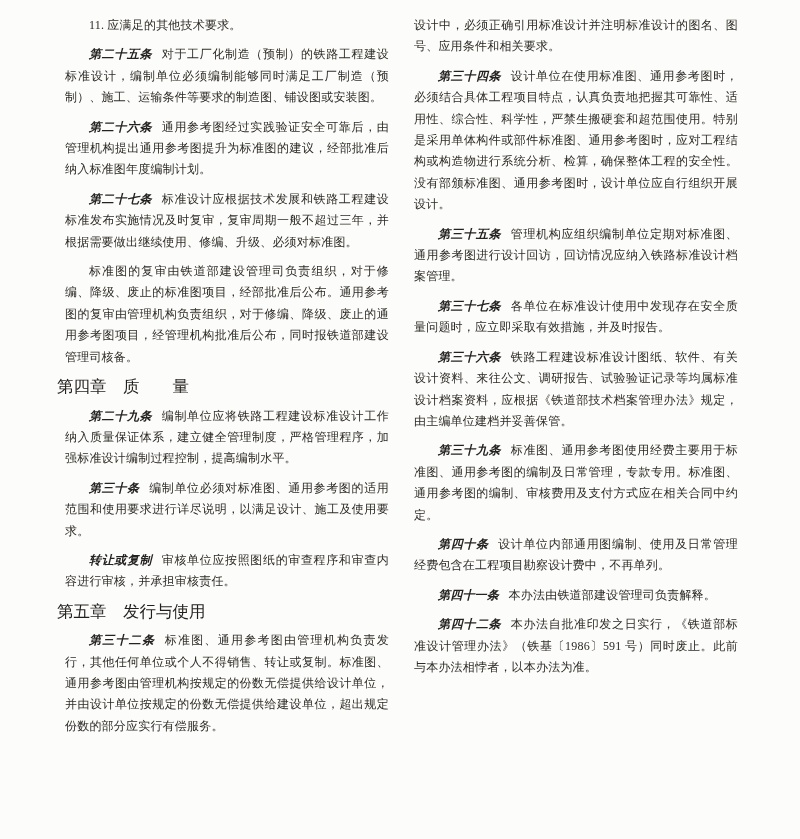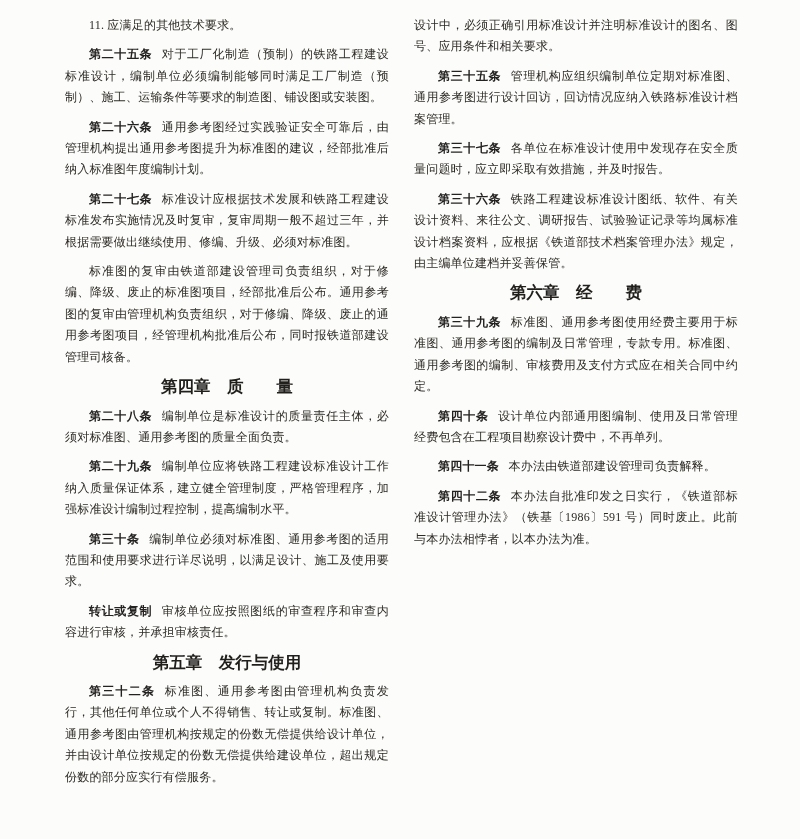--- a/index.html
+++ b/index.html
@@ -32,55 +32,54 @@
     text-justify: inter-character;
     color: #2e2b27;
     letter-spacing: 0.2px;
   }
   p.indent { text-indent: 2em; }
   .article-num {
     font-weight: bold;
     font-family: "Liberation Sans", "DejaVu Sans", sans-serif;
     color: #242220;
     margin-right: 0.8em;
+    font-style: italic;
   }
   .chapter {
     margin: 5px 0;
     font-size: 16.5px;
     line-height: 21.4px;
-    text-align: center;
-    font-weight: bold;
+    font-weight: normal;
     font-family: "Liberation Sans", "DejaVu Sans", sans-serif;
     color: #211f1c;
   }
 </style>
 </head>
 <body>
 
 <div class="page">
   <div class="columns">
     <div class="column">
         <p class="para indent"><span>11. 应满足的其他技术要求。</span></p>
         <p class="para indent"><span class="article-num">第二十五条</span><span>对于工厂化制造（预制）的铁路工程建设标准设计，编制单位必须编制能够同时满足工厂制造（预制）、施工、运输条件等要求的制造图、铺设图或安装图。</span></p>
         <p class="para indent"><span class="article-num">第二十六条</span><span>通用参考图经过实践验证安全可靠后，由管理机构提出通用参考图提升为标准图的建议，经部批准后纳入标准图年度编制计划。</span></p>
         <p class="para indent"><span class="article-num">第二十七条</span><span>标准设计应根据技术发展和铁路工程建设标准发布实施情况及时复审，复审周期一般不超过三年，并根据需要做出继续使用、修编、升级、必须对标准图。</span></p>
         <p class="para indent"><span>标准图的复审由铁道部建设管理司负责组织，对于修编、降级、废止的标准图项目，经部批准后公布。通用参考图的复审由管理机构负责组织，对于修编、降级、废止的通用参考图项目，经管理机构批准后公布，同时报铁道部建设管理司核备。</span></p>
         <div class="chapter">第四章　质　　量</div>
-        <p class="para indent"><span class="article-num">第二十八条</span><span>编制单位是标准设计的质量责任主体，必须对标准图、通用参考图的质量全面负责。</span></p>
         <p class="para indent"><span class="article-num">第二十九条</span><span>编制单位应将铁路工程建设标准设计工作纳入质量保证体系，建立健全管理制度，严格管理程序，加强标准设计编制过程控制，提高编制水平。</span></p>
         <p class="para indent"><span class="article-num">第三十条</span><span>编制单位必须对标准图、通用参考图的适用范围和使用要求进行详尽说明，以满足设计、施工及使用要求。</span></p>
         <p class="para indent"><span class="article-num">转让或复制</span><span>审核单位应按照图纸的审查程序和审查内容进行审核，并承担审核责任。</span></p>
         <div class="chapter">第五章　发行与使用</div>
         <p class="para indent"><span class="article-num">第三十二条</span><span>标准图、通用参考图由管理机构负责发行，其他任何单位或个人不得销售、转让或复制。标准图、通用参考图由管理机构按规定的份数无偿提供给设计单位，并由设计单位按规定的份数无偿提供给建设单位，超出规定份数的部分应实行有偿服务。</span></p>
       </div>
     <div class="column">
         <p class="para"><span>设计中，必须正确引用标准设计并注明标准设计的图名、图号、应用条件和相关要求。</span></p>
+        <p class="para indent"><span class="article-num">第三十四条</span><span>设计单位在使用标准图、通用参考图时，必须结合具体工程项目特点，认真负责地把握其可靠性、适用性、综合性、科学性，严禁生搬硬套和超范围使用。特别是采用单体构件或部件标准图、通用参考图时，应对工程结构或构造物进行系统分析、检算，确保整体工程的安全性。没有部颁标准图、通用参考图时，设计单位应自行组织开展设计。</span></p>
         <p class="para indent"><span class="article-num">第三十五条</span><span>管理机构应组织编制单位定期对标准图、通用参考图进行设计回访，回访情况应纳入铁路标准设计档案管理。</span></p>
         <p class="para indent"><span class="article-num">第三十七条</span><span>各单位在标准设计使用中发现存在安全质量问题时，应立即采取有效措施，并及时报告。</span></p>
         <p class="para indent"><span class="article-num">第三十六条</span><span>铁路工程建设标准设计图纸、软件、有关设计资料、来往公文、调研报告、试验验证记录等均属标准设计档案资料，应根据《铁道部技术档案管理办法》规定，由主编单位建档并妥善保管。</span></p>
-        <div class="chapter">第六章　经　　费</div>
         <p class="para indent"><span class="article-num">第三十九条</span><span>标准图、通用参考图使用经费主要用于标准图、通用参考图的编制及日常管理，专款专用。标准图、通用参考图的编制、审核费用及支付方式应在相关合同中约定。</span></p>
         <p class="para indent"><span class="article-num">第四十条</span><span>设计单位内部通用图编制、使用及日常管理经费包含在工程项目勘察设计费中，不再单列。</span></p>
         <p class="para indent"><span class="article-num">第四十一条</span><span>本办法由铁道部建设管理司负责解释。</span></p>
         <p class="para indent"><span class="article-num">第四十二条</span><span>本办法自批准印发之日实行，《铁道部标准设计管理办法》（铁基〔1986〕591 号）同时废止。此前与本办法相悖者，以本办法为准。</span></p>
       </div>
   </div>
 </div>
 
 </body></html>

